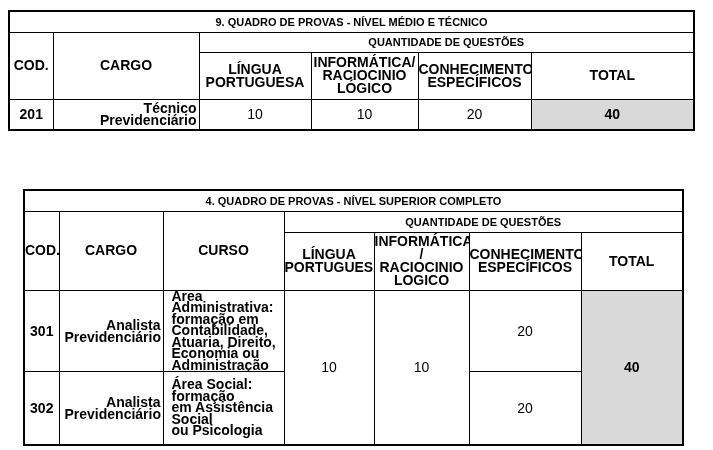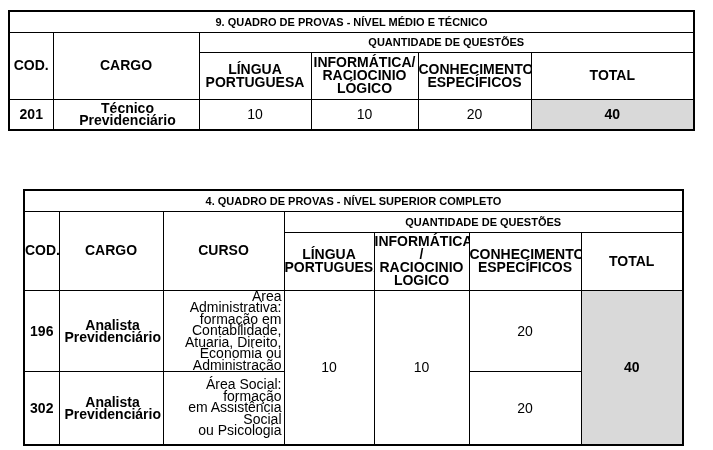--- a/index.html
+++ b/index.html
@@ -8,25 +8,25 @@
     font-family:"Liberation Sans","DejaVu Sans",sans-serif;color:#000;
   }
   table{border-collapse:collapse;table-layout:fixed;position:absolute;border:2px solid #000}
   td{
     border:1.5px solid #000;text-align:center;vertical-align:middle;
     font-size:14px;overflow:hidden;padding:0;
   }
   .title-cell{font-weight:bold;font-size:11px}
   .group-cell{font-weight:bold;font-size:11px}
   .hdr{font-weight:bold;white-space:pre-line;line-height:13px}
-  .left{text-align:center;padding-left:5px;padding-right:2px}
+  .left{text-align:right;padding-left:5px;padding-right:2px}
   .bold{font-weight:bold}
   .num{font-weight:normal}
   .curso{
-    text-align:right;font-weight:normal;white-space:pre-line;
+    text-align:left;font-weight:bold;white-space:pre-line;
     line-height:11.5px;padding-left:8px;padding-right:2px;
   }
   .cargo{font-weight:bold;line-height:12px}
   #table1{left:8px;top:10px;width:685px}
   #table2{left:23px;top:189px;width:659px}
   #table1 tr.r-title{height:21px}
   #table1 tr.r-group{height:20px}
   #table1 tr.r-hdr{height:47px}
   #table1 tr.r-data{height:31px}
   #table2 tr.r-title{height:21px}
@@ -101,21 +101,21 @@
     <td class="hdr">LÍNGUA
 PORTUGUESA</td>
     <td class="hdr">INFORMÁTICA /
 RACIOCINIO
 LOGICO</td>
     <td class="hdr">CONHECIMENTOS
 ESPECÍFICOS</td>
     <td class="hdr">TOTAL</td>
   </tr>
   <tr class="r-301">
-    <td class="bold">196</td>
+    <td class="bold">301</td>
     <td class="left cargo" style="white-space:pre-line">Analista
 Previdenciário</td>
     <td class="curso">Área Administrativa:
 formação em
 Contabilidade,
 Atuaria, Direito,
 Economia ou
 Administração</td>
     <td rowspan="2" class="num">10</td>
     <td rowspan="2" class="num">10</td>

